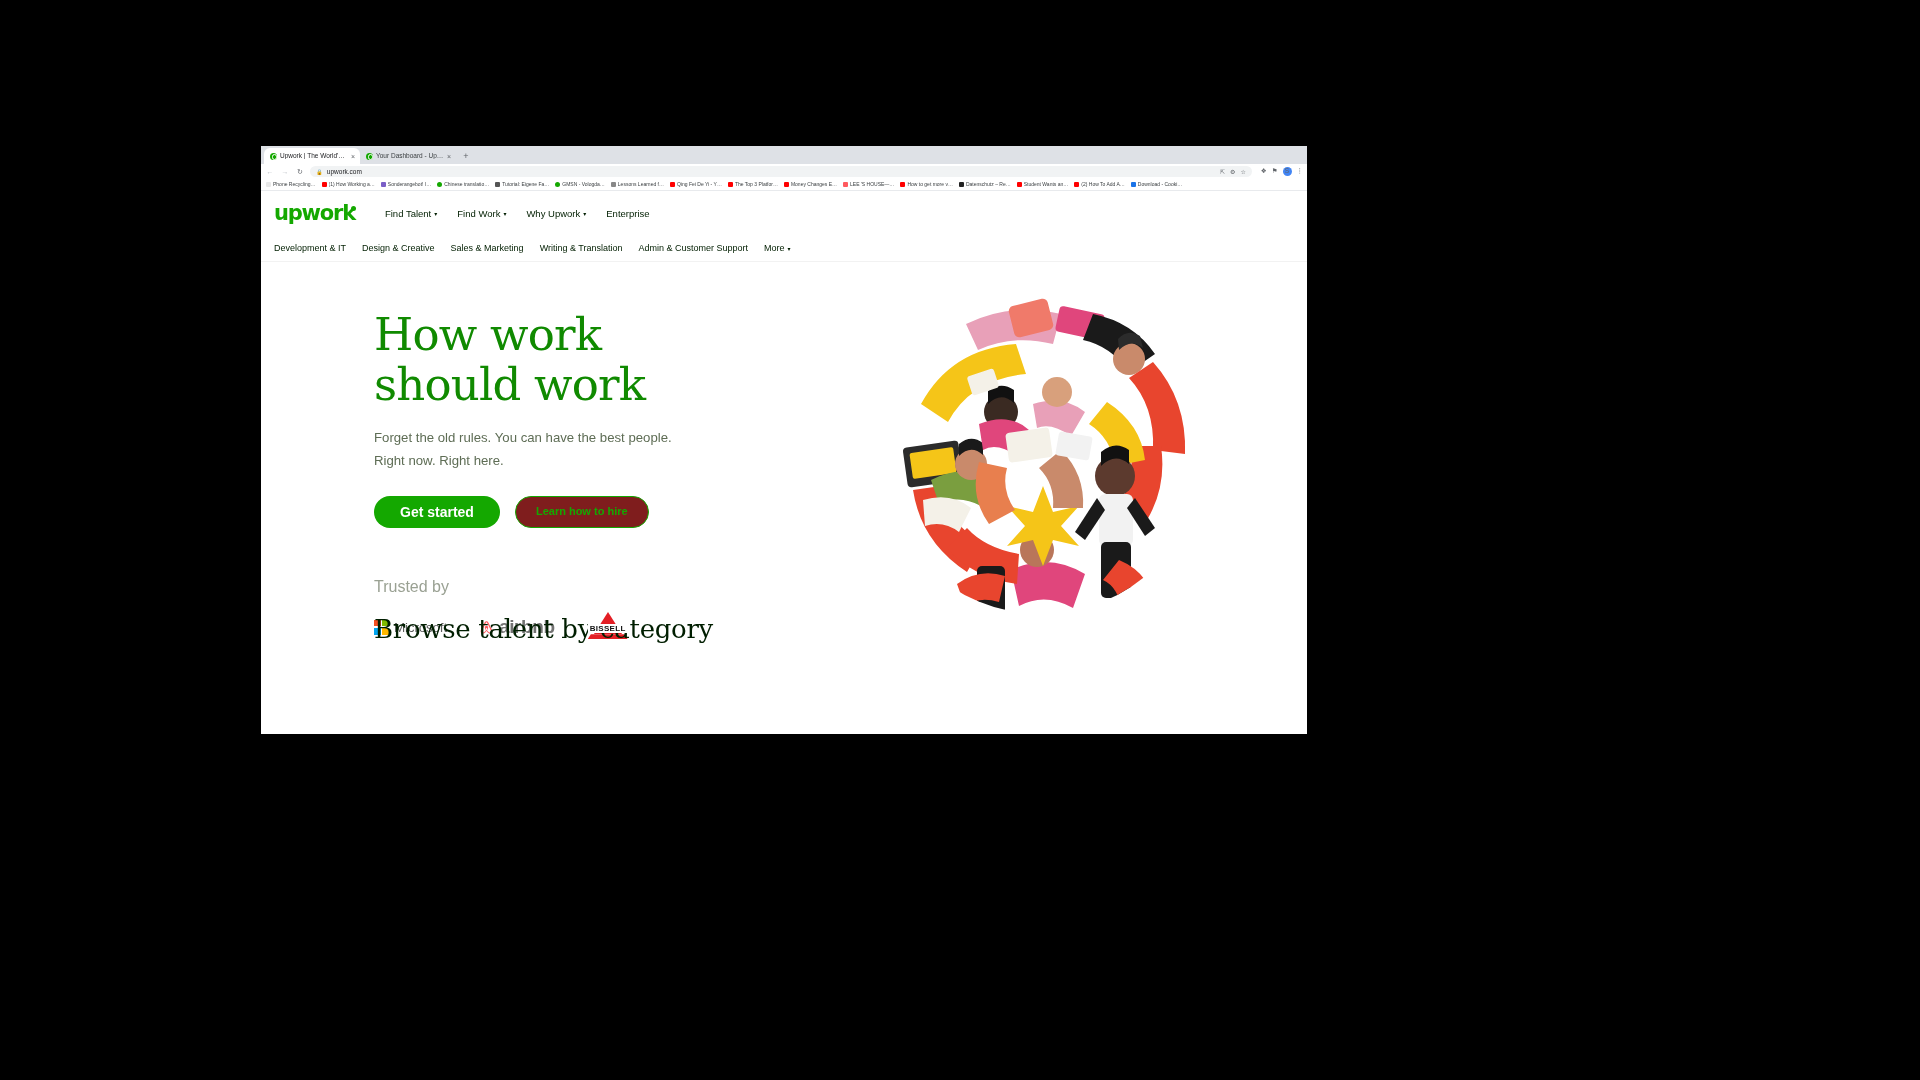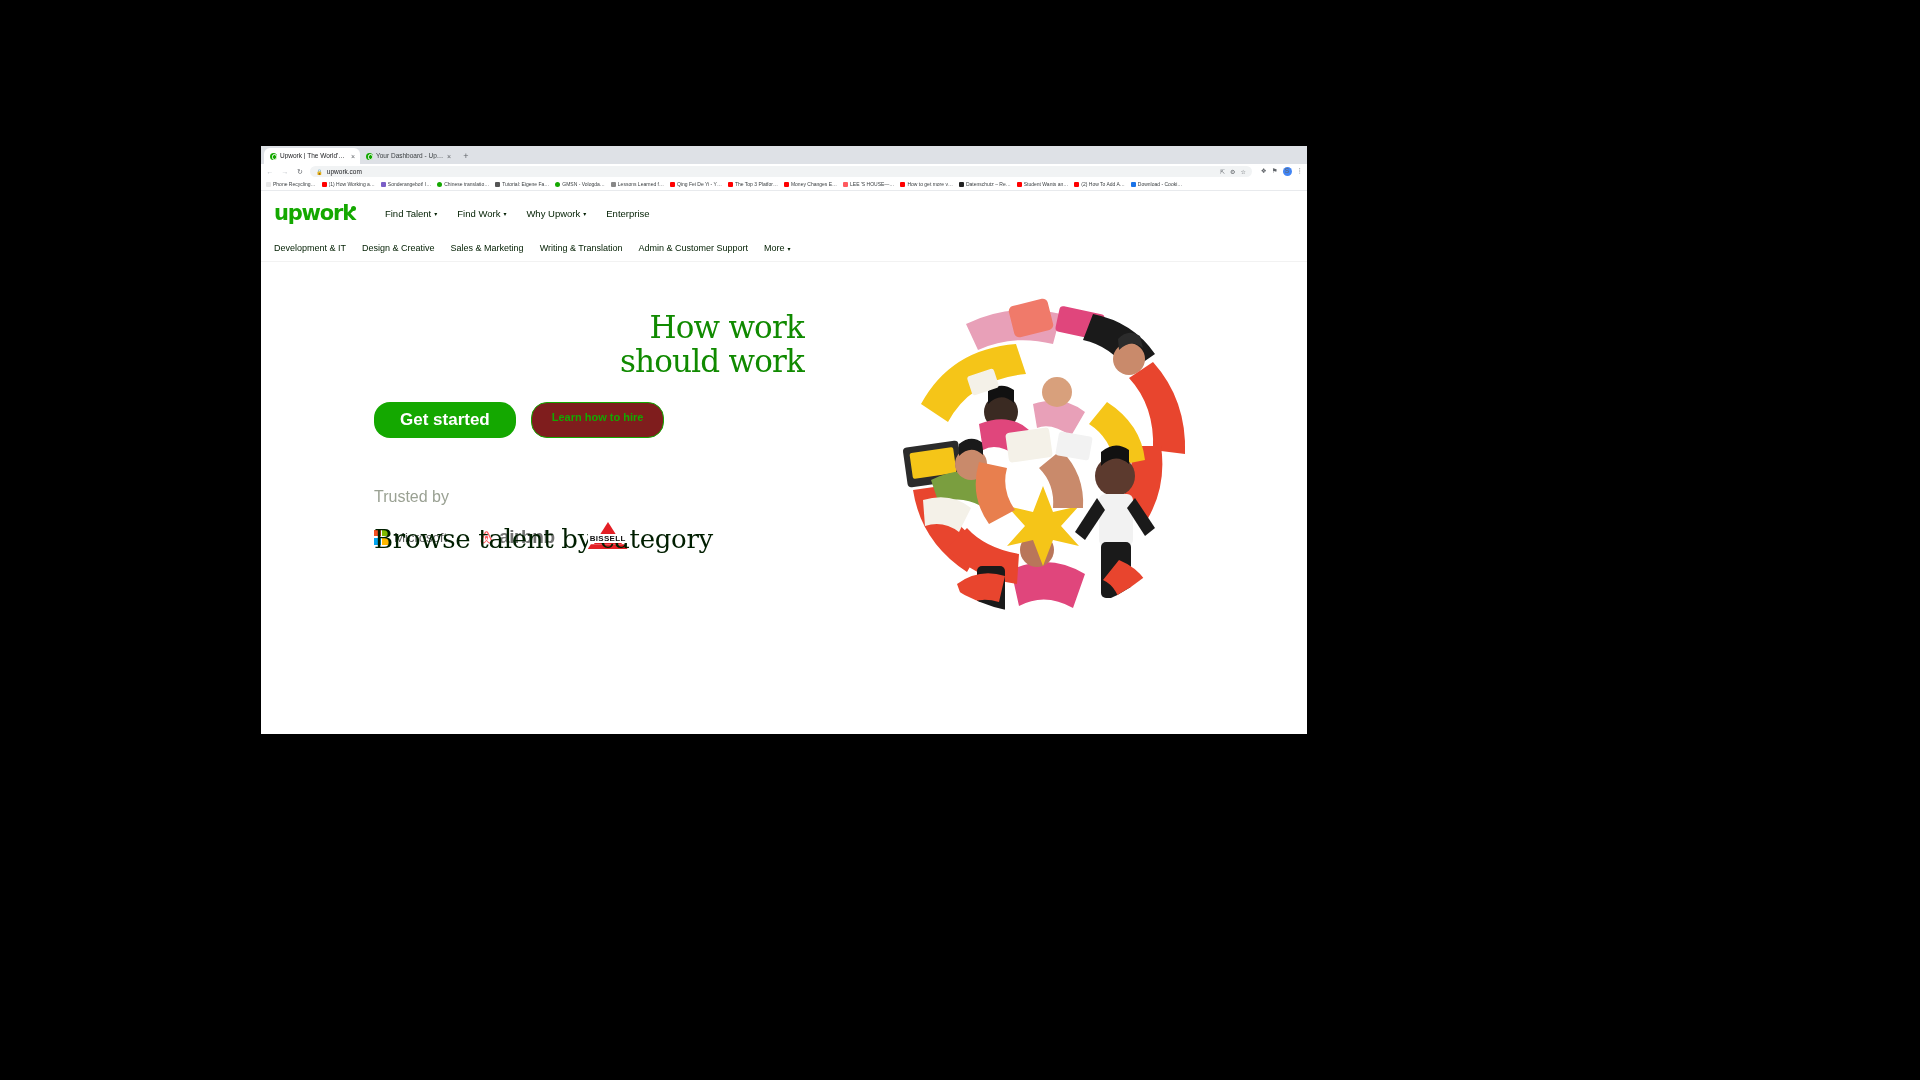--- a/index.html
+++ b/index.html
@@ -209,38 +209,37 @@
     white-space: nowrap;
     display:flex;align-items:center;gap:3px;
   }
   .uw-cat:first-child { padding-left: 0; }
 
   
   .hero { display: flex; padding: 33px 0 0 113px; position: relative; }
   .hero-left { width: 430px; padding-top: 15px; }
   .hero-h1 {
     font-family: "DejaVu Serif", serif;
-    font-size: 31px;
+    font-size: 45px;
     line-height: 1.1;
     color: #108a00;
     font-weight: 400;
     letter-spacing: -0.8px;
-    text-align: right;
   }
   .hero-sub {
     margin-top: 17px;
     font-size: 13.2px;
     line-height: 1.75;
     color: #5e6d55;
     max-width: 385px;
   }
   .hero-btns { margin-top: 24px; display: flex; gap: 15px; }
   .btn-primary {
     background: #14a800; color: #fff;
-    font-size: 17px; font-weight: 600;
+    font-size: 14px; font-weight: 600;
     padding: 8px 26px; border-radius: 16px;
     white-space: nowrap;
   }
   .btn-outline {
     border: 1px solid #14a800; color: #14a800;
     font-size: 11px; font-weight: 600;
     padding: 8px 20px; border-radius: 16px;
     background: #7f1d1d; white-space: nowrap;
   }
   .trusted { margin-top: 50px; }
@@ -434,20 +433,24 @@
           <span class="caret">▾</span>
         </div>
       </div>
 
       <div class="hero">
         <div class="hero-left">
           <h1 class="hero-h1">
             <span>How work</span><br>
             <span>should work</span>
           </h1>
+          <p class="hero-sub">
+            <span>Forget the old rules. You can have the best people.</span><br>
+            <span>Right now. Right here.</span>
+          </p>
           <div class="hero-btns">
             <div class="btn-primary">Get started</div>
             <div class="btn-outline">Learn how to hire</div>
           </div>
 
           <div class="trusted">
             <div class="trusted-lbl">Trusted by</div>
             <div class="logos">
               <div class="ms-logo">
                 <span class="ms-grid">

